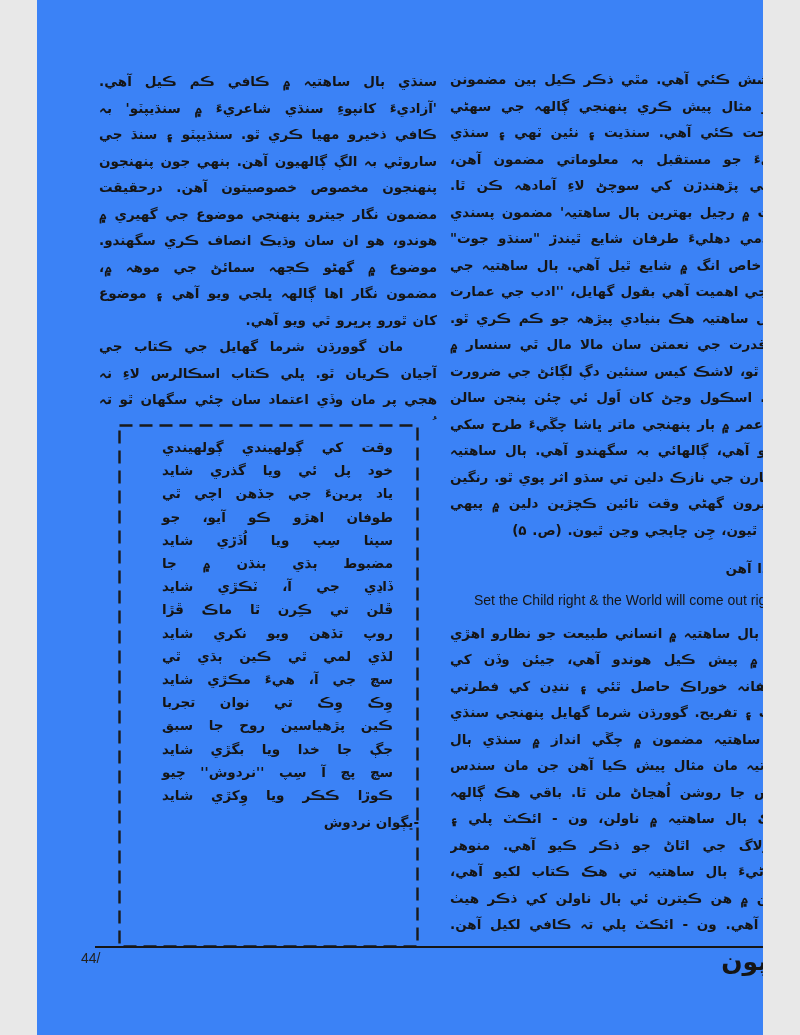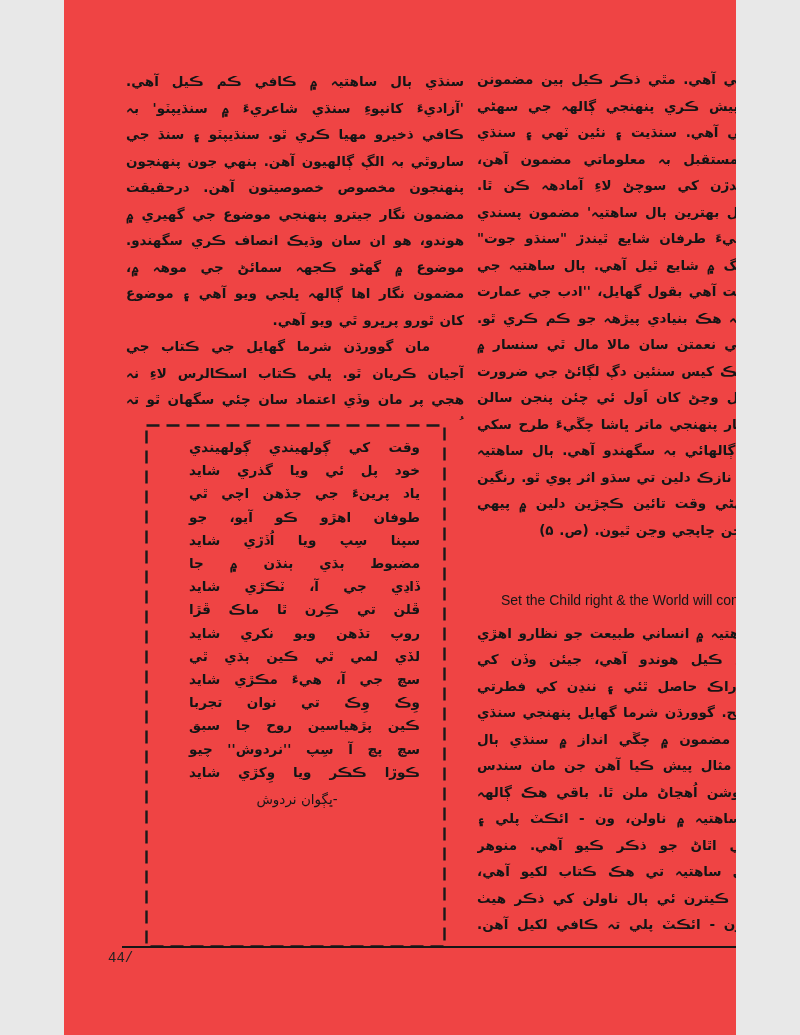--- a/index.html
+++ b/index.html
@@ -1,20 +1,20 @@
 <!DOCTYPE html>
 <html lang="sd"><head>
 <meta charset="utf-8">
 <style>
   html, body { margin:0; padding:0; background:#e8e8e8; }
   .page {
     position:relative;
-    width:672px; height:1035px;
+    width:726px; height:1035px;
     margin:0 auto;
-    background:#ef4444;
+    background:#3b82f6;
     color:#151515;
     font-family:"DejaVu Sans", sans-serif;
     overflow:hidden;
   }
   
   .col { position:absolute; overflow:hidden; }
   .col-left  { left:62px;  top:68px; width:338px; height:352px; }
   .col-right { left:413px; top:66px; width:343px; height:874px; }
 
   p.sindhi {
@@ -66,39 +66,39 @@
     unicode-bidi:embed;
     text-align:justify;
     text-align-last:justify;
     font-weight:700;
     font-size:13.5px;
     line-height:23.2px;
     padding:0 26px 0 44px;
   }
   .ghazal-sign {
     direction:rtl;
-    text-align:center;
-    font-weight:400;
+    text-align:right;
+    font-weight:700;
     font-size:13.5px;
     line-height:20px;
     margin-top:5px;
     padding-left:3px;
   }
 
   
   .footer-rule {
     position:absolute;
     left:58px; top:946px;
     width:698px; height:2px;
     background:#161616;
   }
   .page-number {
     position:absolute;
     left:44px; top:950px;
-    font-family:Liberation Mono, monospace;
+    font-family:Liberation Sans, sans-serif;
     font-size:14px;
     color:#222;
   }
   .magazine-name {
     position:absolute;
     left:656px; top:947px;
     width:100px;
     direction:rtl;
     text-align:right;
     font-weight:700;
@@ -126,20 +126,21 @@
     <div class="ghazal-line">طوفان اهڙو ڪو آيو، جو</div>
     <div class="ghazal-line">سپنا سِپ ويا اُڏڙي شايد</div>
     <div class="ghazal-line">مضبوط ٻڌي ٻنڌن ۾ جا</div>
     <div class="ghazal-line">ڏاڍي جي آ، ٽڪڙي شايد</div>
     <div class="ghazal-line">ڦلن تي ڪِرن ٿا ماڪ ڦڙا</div>
     <div class="ghazal-line">روپ تڏهن ويو نکري شايد</div>
     <div class="ghazal-line">لڏي لمي ٿي ڪين ٻڌي ٿي</div>
     <div class="ghazal-line">سچ جي آ، هيءَ مڪڙي شايد</div>
     <div class="ghazal-line">وِڪ وِڪ تي نوان تجربا</div>
     <div class="ghazal-line">ڪين پڙهياسين روح جا سبق</div>
+    <div class="ghazal-line">جڳ جا خدا ويا بگڙي شايد</div>
     <div class="ghazal-line">سچ پچ آ سِپ ''نردوش'' چيو</div>
     <div class="ghazal-line">ڪوڙا ڪڪر ويا وِکڙي شايد</div>
     <div class="ghazal-sign">-ڀڳوان نردوش</div>
   </div>
 
   <div class="col col-right">
     <p class="sindhi">ڪوشش ڪئي آهي. مٿي ذڪر ڪيل ٻين مضمونن ۾ تز مثال پيش ڪري پنهنجي ڳالهہ جي سهڻي وضاحت ڪئي آهي. سنڌيت ۽ نئين ٽهي ۽ سنڌي ٻوليءَ جو مستقبل بہ معلوماتي مضمون آهن، جيڪي پڙهندڙن کي سوچڻ لاءِ آمادهہ ڪن ٿا. 'ڀارت ۾ رچيل بهترين ٻال ساهتيہ' مضمون پسندي اڪادمي دهليءَ طرفان شايع ٿيندڙ "سنڌو جوت" جي خاص انگ ۾ شايع ٿيل آهي. ٻال ساهتيہ جي پنهنجي اهميت آهي بقول گهايل، ''ادب جي عمارت ۾ ٻال ساهتيہ هڪ بنيادي پيڙهہ جو ڪم ڪري ٿو. ٻار قدرت جي نعمتن سان مالا مال ٿي سنسار ۾ اچي ٿو، لاشڪ کيس سنئين دڳ لڳائڻ جي ضرورت آهي. اسڪول وڃڻ کان اَول ئي چئن پنجن سالن جي عمر ۾ ٻار پنهنجي ماتر ڀاشا چڱيءَ طرح سکي ويندو آهي، ڳالهائي بہ سگهندو آهي. ٻال ساهتيہ جو ٻارن جي نازڪ دلين تي سڌو اثر پوي ٿو. رنگين تصويرون گهڻي وقت تائين ڪچڙين دلين ۾ پيهي وڃن ٿيون، جِن ڇاپجي وڃن ٿيون. (ص. ۵)</p>
     <p class="sindhi lead-in">چوندا آهن</p>
     <p class="english-quote">Set the Child right &amp; the World will come out right.</p>
     <p class="sindhi indent">ٻال ساهتيہ ۾ انساني طبيعت جو نظارو اهڙي نوع ۾ پيش ڪيل هوندو آهي، جيئن وڏن کي فلسفانہ خوراڪ حاصل ٿئي ۽ ننڍن کي فطرتي لطف ۽ تفريح. گوورڌن شرما گهايل پنهنجي سنڌي ٻال ساهتيہ مضمون ۾ چڱي انداز ۾ سنڌي ٻال ساهتيہ مان مثال پيش ڪيا آهن جن مان سندس اڀياس جا روشن اُهڃاڻ ملن ٿا. باقي هڪ ڳالهہ ليکڪ ٻال ساهتيہ ۾ ناولن، ون - ائڪٽ پلي ۽ مونولاگ جي اٿاڻ جو ذڪر ڪيو آهي. منوهر نهالاڻيءَ ٻال ساهتيہ تي هڪ ڪتاب لکيو آهي، جنهن ۾ هن ڪيترن ئي ٻال ناولن کي ذڪر هيٺ آندو آهي. ون - ائڪٽ پلي تہ ڪافي لکيل آهن. هڪ ڪتاب 'چونڊ سنڌي ٻال ايڪانڪيون' جو ذڪر تہ مضمون نگار پاڻ بہ ڪيو آهي. ليکڪ واسديو نرمل جي يوگدان کي بہ وساري ويو آهي. 'اما توکي خبر آهي' عنوان تحت هن مونولاگ بہ لکيا آهن ۽ ساهتيہ اڪاديميءَ جو ٻال ساهتيہ پرسڪار بہ حاصل ڪيو اٿائين. واسديو سنڌو ڀارتيءَ جو بہ</p>

